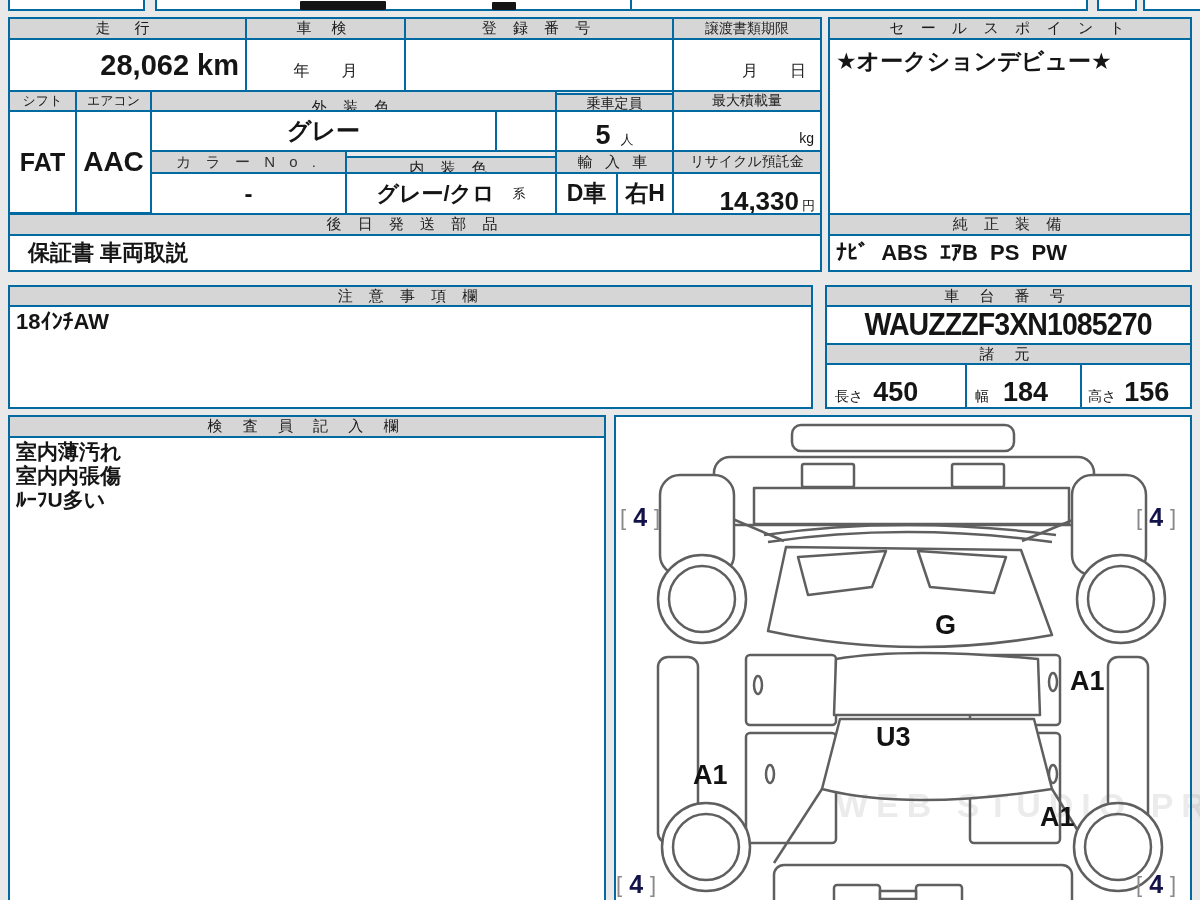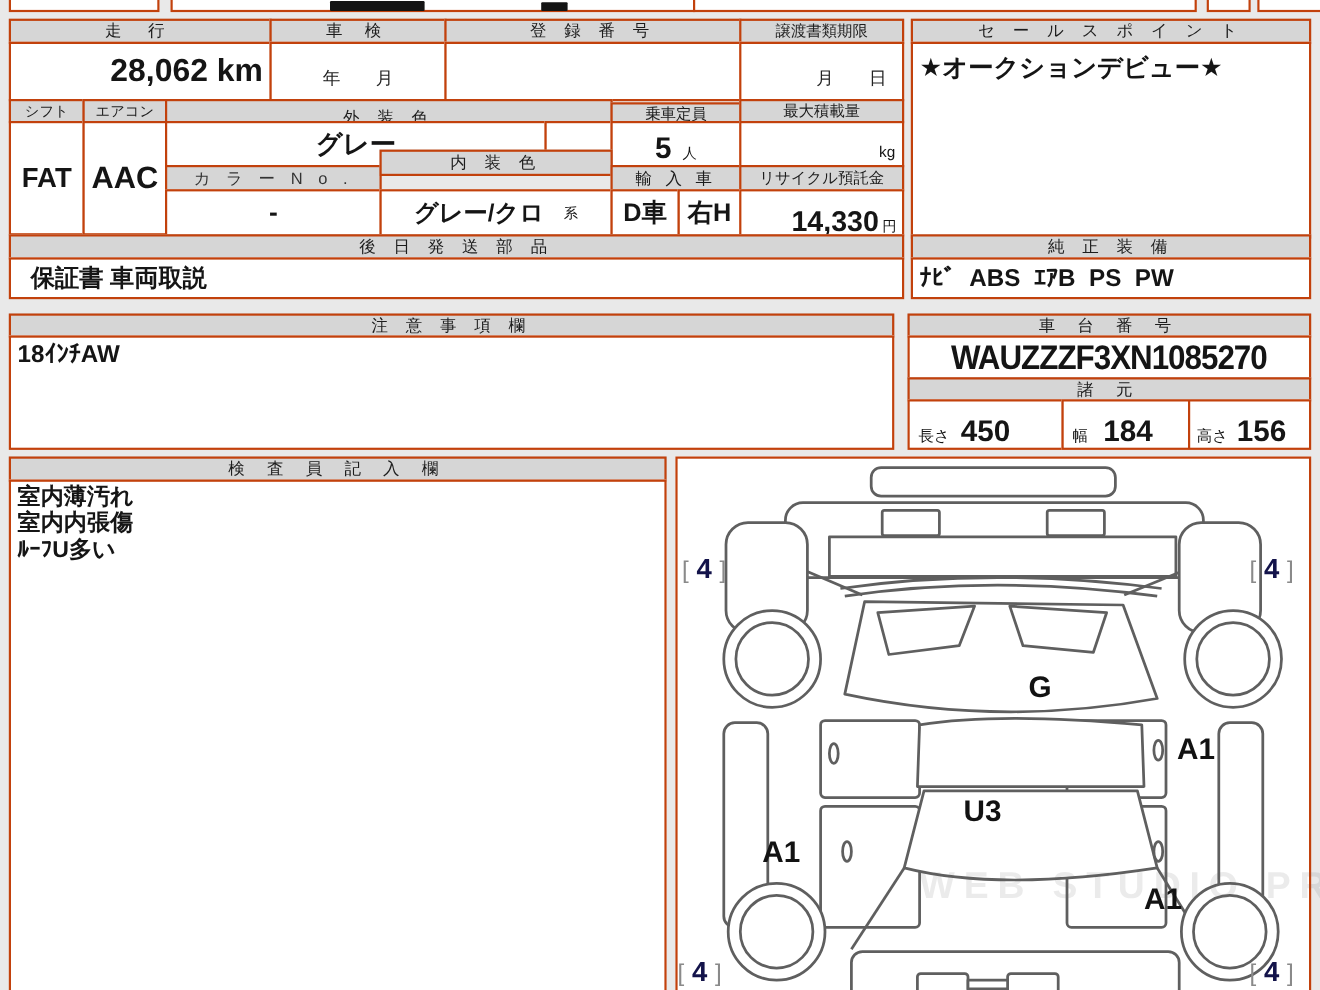--- a/index.html
+++ b/index.html
@@ -2,21 +2,21 @@
 <html><head>
 <meta charset="utf-8">
 <style>
   html,body{margin:0;padding:0;background:#cfcfcf;}
   .sheet{
     position:relative;width:1200px;height:900px;overflow:hidden;
     background:#e9e9e9;
     font-family:"Liberation Sans","DejaVu Sans",sans-serif;
     color:#151515;
   }
-  .cell{position:absolute;box-sizing:border-box;background:#fff;border:2px solid #c2410c;}
+  .cell{position:absolute;box-sizing:border-box;background:#fff;border:2px solid #0369a1;}
   .hdr{background:#d6d6d6;display:flex;align-items:center;justify-content:center;
        font-size:15px;color:#1c1c1c;white-space:pre;}
   .val{display:flex;align-items:center;white-space:pre;}
   .frag{position:absolute;background:#141414;border-radius:1px;}
   .corner{position:absolute;display:flex;gap:7px;align-items:center;}
   .corner .br{color:#8a8a8a;font-size:22px;font-weight:normal;}
   .corner .num{color:#13134a;font-weight:bold;font-size:25px;}
   .dcode{position:absolute;font-weight:bold;font-size:27px;color:#121212;}
   .wm{position:absolute;font-size:34px;letter-spacing:8px;font-weight:bold;
       color:rgba(100,100,100,0.13);white-space:nowrap;}
@@ -61,21 +61,21 @@
   <div class="cell val" style="left:150px;top:110px;width:347px;height:42px;justify-content:center;font-size:24px;font-weight:bold;">グレー</div>
   <div class="cell" style="left:495px;top:110px;width:62px;height:42px;"></div>
   <div class="cell val" style="left:555px;top:110px;width:119px;height:42px;justify-content:center;align-items:baseline;padding-top:8px;">
     <span style="font-size:27px;font-weight:bold;">5</span><span style="font-size:13px;margin-left:10px;">人</span>
   </div>
   <div class="cell val" style="left:672px;top:110px;width:150px;height:42px;justify-content:flex-end;align-items:flex-end;padding:0 6px 4px 0;font-size:14px;">
     <span></span><span>kg</span>
   </div>
 
   <div class="cell hdr" style="left:150px;top:150px;width:197px;height:24px;letter-spacing:5px;color:#333;">カ ラ ー N o .</div>
-  <div class="cell hdr" style="left:345px;top:136px;width:212px;height:24px;letter-spacing:6px;">内 装 色</div>
+  <div class="cell hdr" style="left:345px;top:156px;width:212px;height:24px;letter-spacing:6px;">内 装 色</div>
   <div class="cell hdr" style="left:555px;top:150px;width:119px;height:24px;letter-spacing:4px;">輸 入 車</div>
   <div class="cell hdr" style="left:672px;top:150px;width:150px;height:24px;font-size:14px;">リサイクル預託金</div>
 
   <div class="cell val" style="left:150px;top:172px;width:197px;height:43px;justify-content:center;font-size:24px;font-weight:bold;">-</div>
   <div class="cell val" style="left:345px;top:172px;width:212px;height:43px;justify-content:center;">
     <span style="font-size:22px;font-weight:bold;">グレー/クロ</span><span style="font-size:13px;margin-left:18px;">系</span>
   </div>
   <div class="cell val" style="left:555px;top:172px;width:63px;height:43px;justify-content:center;font-size:23px;font-weight:bold;">D車</div>
   <div class="cell val" style="left:616px;top:172px;width:58px;height:43px;justify-content:center;font-size:23px;font-weight:bold;">右H</div>
   <div class="cell val" style="left:672px;top:172px;width:150px;height:43px;justify-content:flex-end;align-items:baseline;padding:12px 5px 0 0;">

